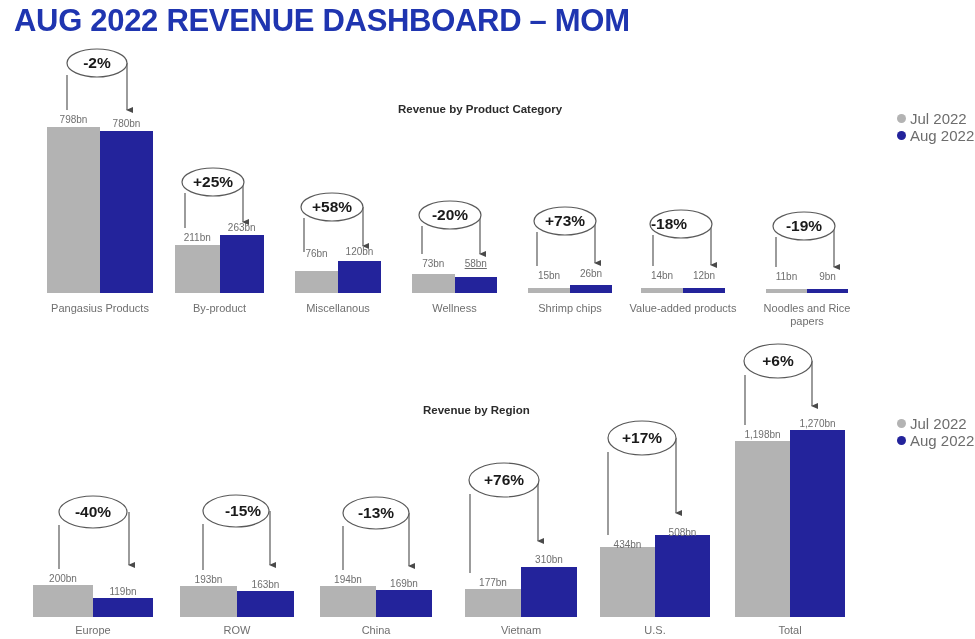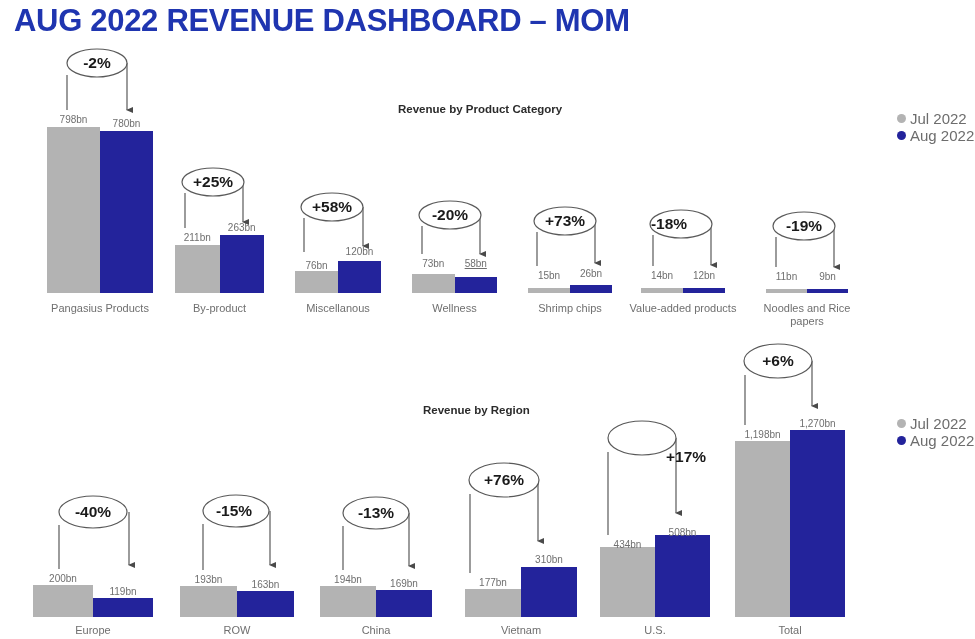--- a/index.html
+++ b/index.html
@@ -132,21 +132,21 @@
       <div class="val-label" style="left: 47px; width: 53px; top: 114px;">798bn</div>
       <div class="val-label" style="left: 100px; width: 53px; top: 118px;">780bn</div>
       <div class="cat-label" style="left: 27px; width: 146px; top: 302px;">Pangasius Products</div>
       <div class="bar" style="left: 175px; width: 44.5px; height: 48px; top: 245px; background: rgb(179, 179, 179);"></div>
       <div class="bar" style="left: 219.5px; width: 44.5px; height: 58px; top: 235px; background: rgb(35, 35, 155);"></div>
       <div class="val-label" style="left: 175px; width: 44.5px; top: 232px;">211bn</div>
       <div class="val-label" style="left: 219.5px; width: 44.5px; top: 222px;">263bn</div>
       <div class="cat-label" style="left: 155px; width: 129px; top: 302px;">By-product</div>
       <div class="bar" style="left: 295px; width: 43px; height: 22px; top: 271px; background: rgb(179, 179, 179);"></div>
       <div class="bar" style="left: 338px; width: 43px; height: 32px; top: 261px; background: rgb(35, 35, 155);"></div>
-      <div class="val-label" style="left: 295px; width: 43px; top: 260px;">76bn</div>
+      <div class="val-label" style="left: 295px; width: 43px; top: 248px;">76bn</div>
       <div class="val-label" style="left: 338px; width: 43px; top: 246px;">120bn</div>
       <div class="cat-label" style="left: 275px; width: 126px; top: 302px;">Miscellanous</div>
       <div class="bar" style="left: 412px; width: 42.5px; height: 19px; top: 274px; background: rgb(179, 179, 179);"></div>
       <div class="bar" style="left: 454.5px; width: 42.5px; height: 16px; top: 277px; background: rgb(35, 35, 155);"></div>
       <div class="val-label" style="left: 412px; width: 42.5px; top: 258px;">73bn</div>
       <div class="val-label" style="left: 454.5px; width: 42.5px; top: 258px; text-decoration: underline;">58bn</div>
       <div class="cat-label" style="left: 392px; width: 125px; top: 302px;">Wellness</div>
       <div class="bar" style="left: 528px; width: 42px; height: 5px; top: 288px; background: rgb(179, 179, 179);"></div>
       <div class="bar" style="left: 570px; width: 42px; height: 8px; top: 285px; background: rgb(35, 35, 155);"></div>
       <div class="val-label" style="left: 528px; width: 42px; top: 270px;">15bn</div>
@@ -245,20 +245,20 @@
 
   <div id="callout-layer">
       <div class="callout-text" style="left: 67px; width: 60px; top: 54px;">-2%</div>
       <div class="callout-text" style="left: 182px; width: 62px; top: 173px;">+25%</div>
       <div class="callout-text" style="left: 301px; width: 62px; top: 198px;">+58%</div>
       <div class="callout-text" style="left: 419px; width: 62px; top: 206px;">-20%</div>
       <div class="callout-text" style="left: 534px; width: 62px; top: 212px;">+73%</div>
       <div class="callout-text" style="left: 650px; width: 38px; top: 215px;">-18%</div>
       <div class="callout-text" style="left: 773px; width: 62px; top: 217px;">-19%</div>
       <div class="callout-text" style="left: 59px; width: 68px; top: 503px;">-40%</div>
-      <div class="callout-text" style="left: 197px; width: 74px; top: 502px;">-15%</div>
+      <div class="callout-text" style="left: 206px; width: 74px; top: 502px;">-15%</div>
       <div class="callout-text" style="left: 343px; width: 66px; top: 504px;">-13%</div>
       <div class="callout-text" style="left: 469px; width: 70px; top: 471px;">+76%</div>
-      <div class="callout-text" style="left: 608px; width: 68px; top: 448px; padding-left: 44px;">+17%</div>
+      <div class="callout-text" style="left: 608px; width: 68px; top: 429px;">+17%</div>
       <div class="callout-text" style="left: 744px; width: 68px; top: 352px;">+6%</div>
     </div>
 
 </div>
 
 </body></html>

